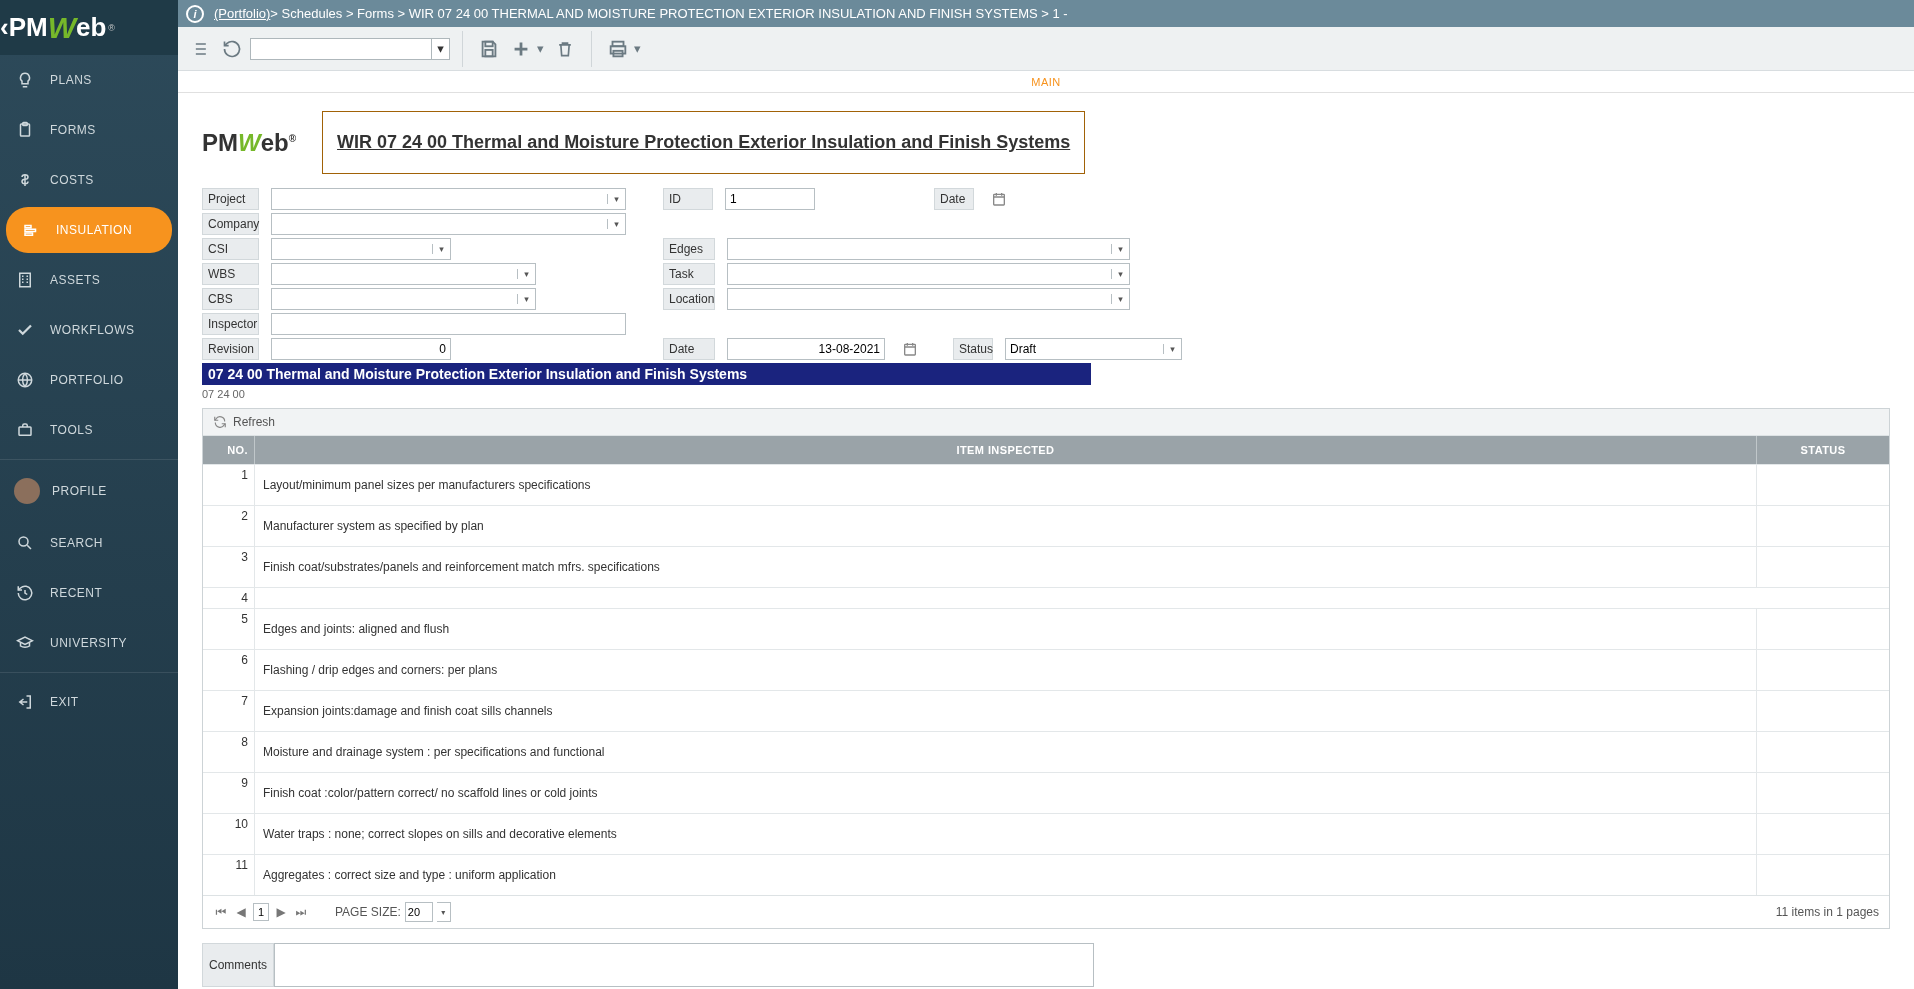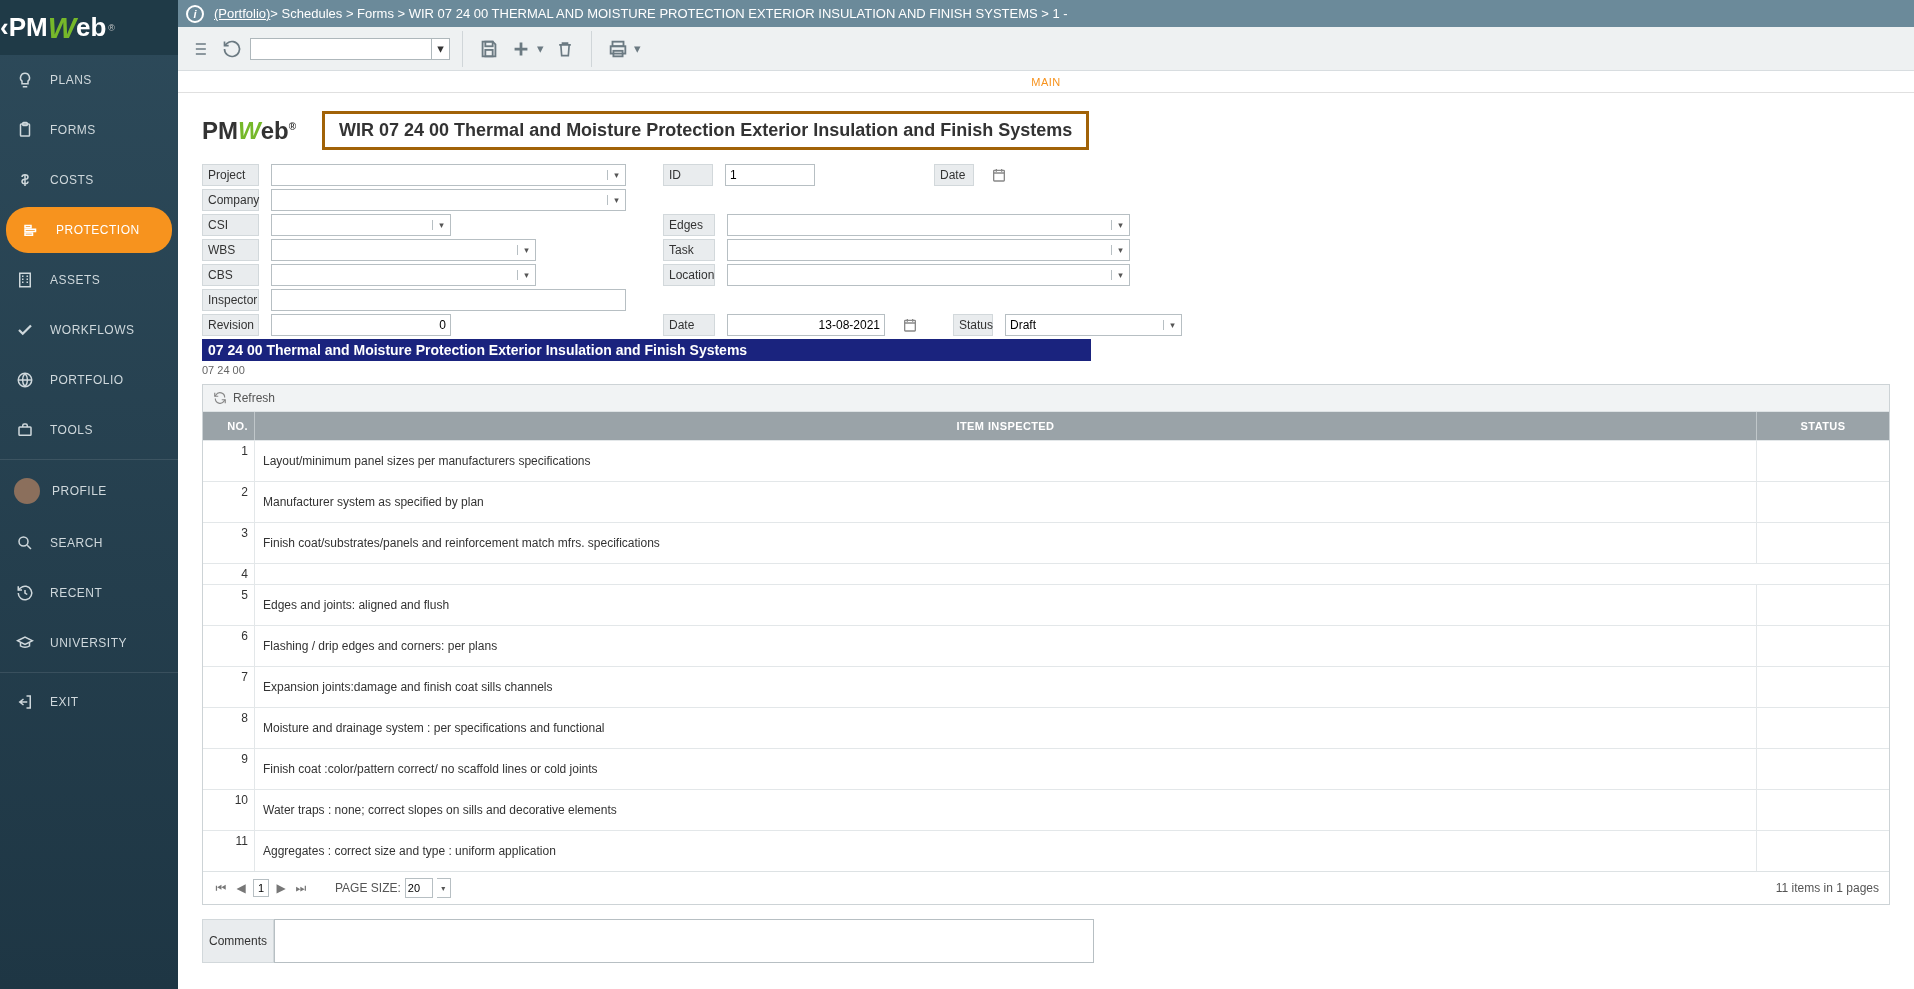--- a/index.html
+++ b/index.html
@@ -34,21 +34,21 @@
 .tb-split { display: flex; align-items: center; }
 .tb-small-dd { width: 10px; margin-left: 2px; color: #6b7a82; }
 
 
 .tab-strip { height: 22px; display: flex; justify-content: center; align-items: center; border-bottom: 1px solid #e0e0e0; font-size: 11px; }
 .tab-strip .tab-main { color: #f7931e; letter-spacing: 0.5px; }
 
 
 .content { padding: 18px 24px 18px 24px; overflow: auto; flex: 1; }
 .form-header { display: flex; align-items: center; gap: 26px; margin-bottom: 14px; }
-.title-box { border: 3px solid #a16207; padding: 6px 14px; font-size: 18px; font-weight: bold; }
+.title-box { border: 1px solid #a16207; padding: 20px 14px; font-size: 18px; font-weight: bold; text-decoration: underline; }
 .pmweb-logo-sm { font-weight: bold; font-size: 24px; }
 .pmweb-logo-sm .w { color: #76b82a; font-style: italic; }
 
 .row1 { display:flex; gap:12px; margin-bottom:3px; align-items:center;}
 .lblc { background:#e9ecee; border:1px solid #d2d8db; padding:0 5px; font-size:12px; height:22px; display:flex; align-items:center; }
 .inpc { border:1px solid #b7bfc3; height:22px; background:#fff; display:flex; align-items:center; }
 .inpc input { border:none; flex:1; padding:0 4px; font-size:12px; outline:none; background:transparent; width:100%; text-align:left;}
 .inpc .dd { width:18px; border-left:1px solid #b7bfc3; display:flex; align-items:center; justify-content:center; color:#555; font-size:9px; cursor:pointer;}
 .gap-s { width:13px; }
 .cal-ic { width:18px; height:18px; margin-left:4px; color:#888; display:inline-flex; align-items:center; justify-content:center; cursor:pointer;}
@@ -120,21 +120,21 @@
         <span>COSTS</span>
       </div>
       <div class="nav-item active">
         <span class="nav-icon">
           <svg width="18" height="18" viewBox="0 0 24 24" fill="none" stroke="#fff" stroke-width="2">
               <rect x="4" y="6" width="8" height="3"></rect>
               <rect x="4" y="11" width="14" height="3"></rect>
               <rect x="4" y="16" width="10" height="3"></rect>
             </svg>
         </span>
-        <span>PROTECTION</span>
+        <span>INSULATION</span>
       </div>
       <div class="nav-item">
         <span class="nav-icon">
           <svg width="18" height="18" viewBox="0 0 24 24" fill="none" stroke="#cfd8dc" stroke-width="2">
               <rect x="5" y="3" width="14" height="18"></rect>
               <path d="M8 7h2M8 11h2M8 15h2M14 7h2M14 11h2M14 15h2"></path>
             </svg>
         </span>
         <span>ASSETS</span>
       </div>

